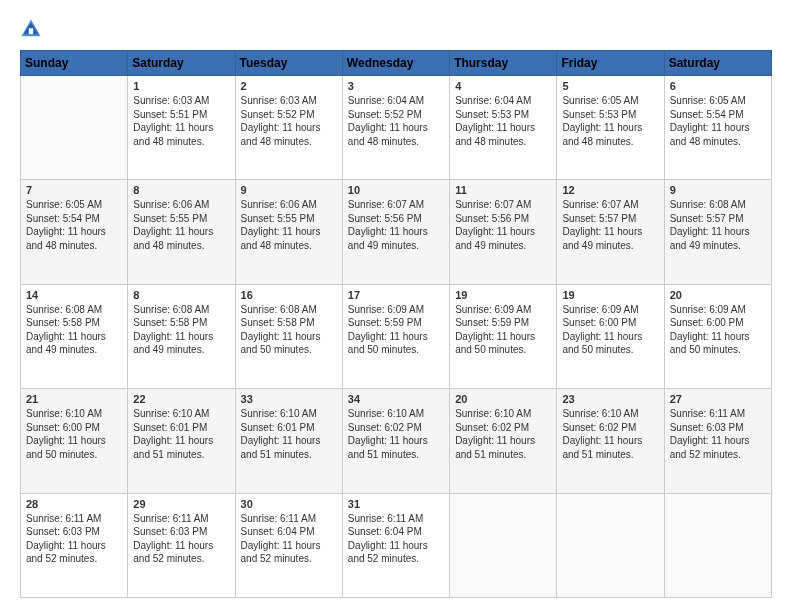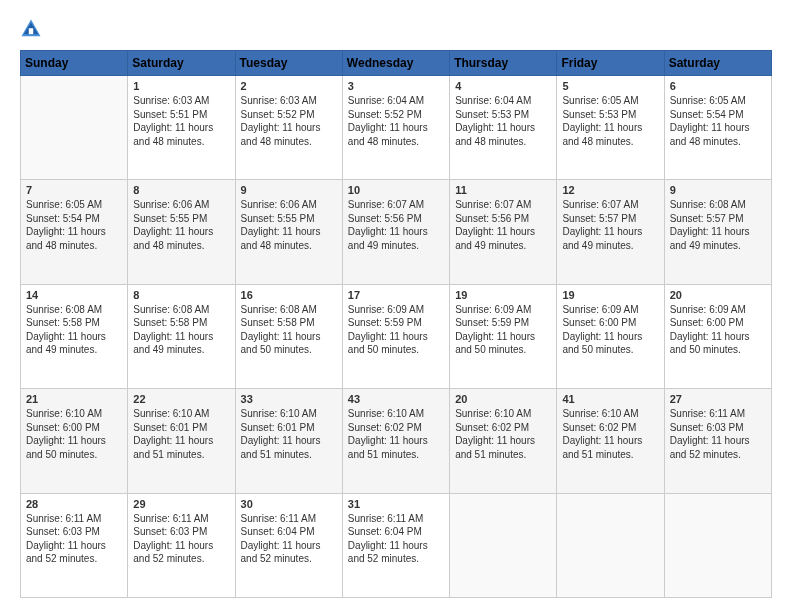--- a/index.html
+++ b/index.html
@@ -307,35 +307,35 @@
 and 51 minutes.</div>
           </td>
           <td>
             <span class="day-number">33</span>
             <div class="day-info" style="white-space: pre-line;">Sunrise: 6:10 AM
 Sunset: 6:01 PM
 Daylight: 11 hours
 and 51 minutes.</div>
           </td>
           <td>
-            <span class="day-number">43</span>
+            <span class="day-number">34</span>
             <div class="day-info" style="white-space: pre-line;">Sunrise: 6:10 AM
 Sunset: 6:02 PM
 Daylight: 11 hours
 and 51 minutes.</div>
           </td>
           <td>
             <span class="day-number">20</span>
             <div class="day-info" style="white-space: pre-line;">Sunrise: 6:10 AM
 Sunset: 6:02 PM
 Daylight: 11 hours
 and 51 minutes.</div>
           </td>
           <td>
-            <span class="day-number">41</span>
+            <span class="day-number">23</span>
             <div class="day-info" style="white-space: pre-line;">Sunrise: 6:10 AM
 Sunset: 6:02 PM
 Daylight: 11 hours
 and 51 minutes.</div>
           </td>
           <td>
             <span class="day-number">27</span>
             <div class="day-info" style="white-space: pre-line;">Sunrise: 6:11 AM
 Sunset: 6:03 PM
 Daylight: 11 hours

